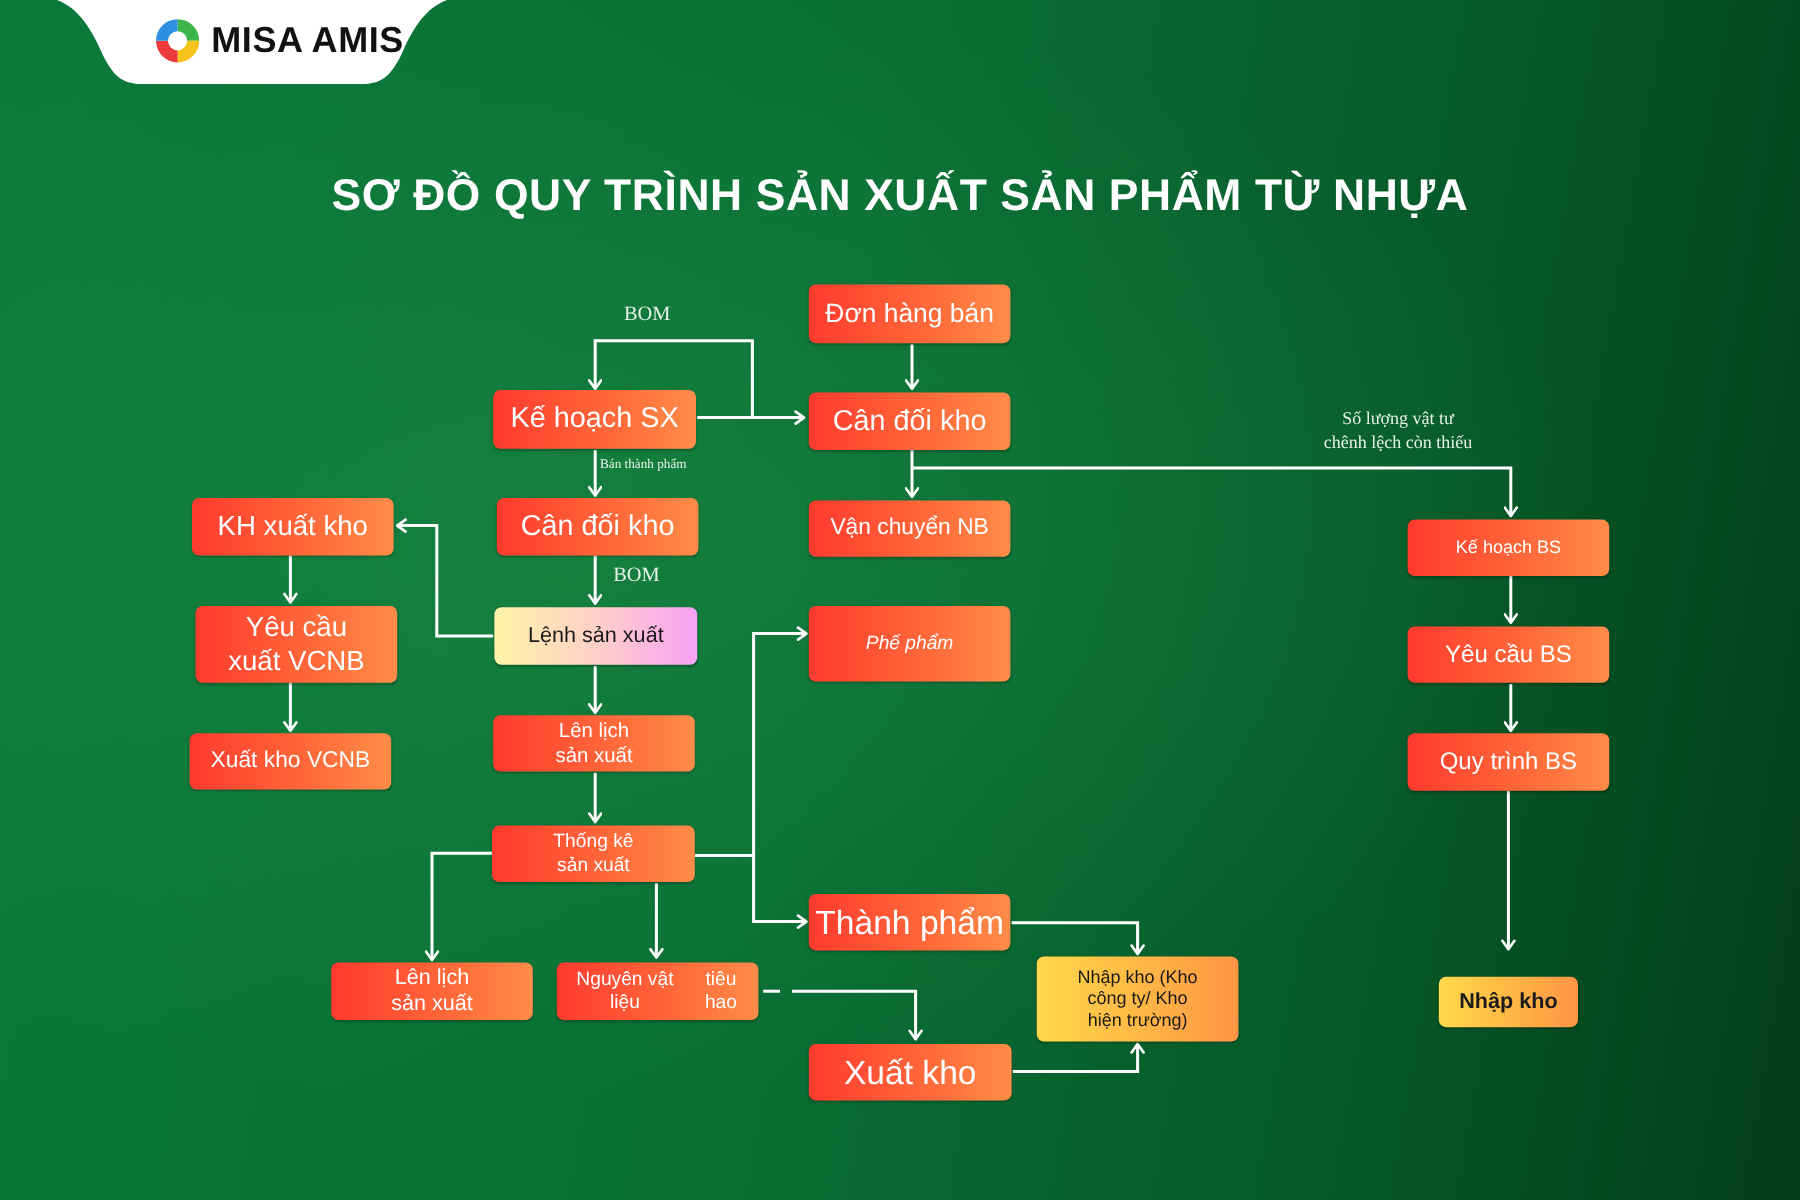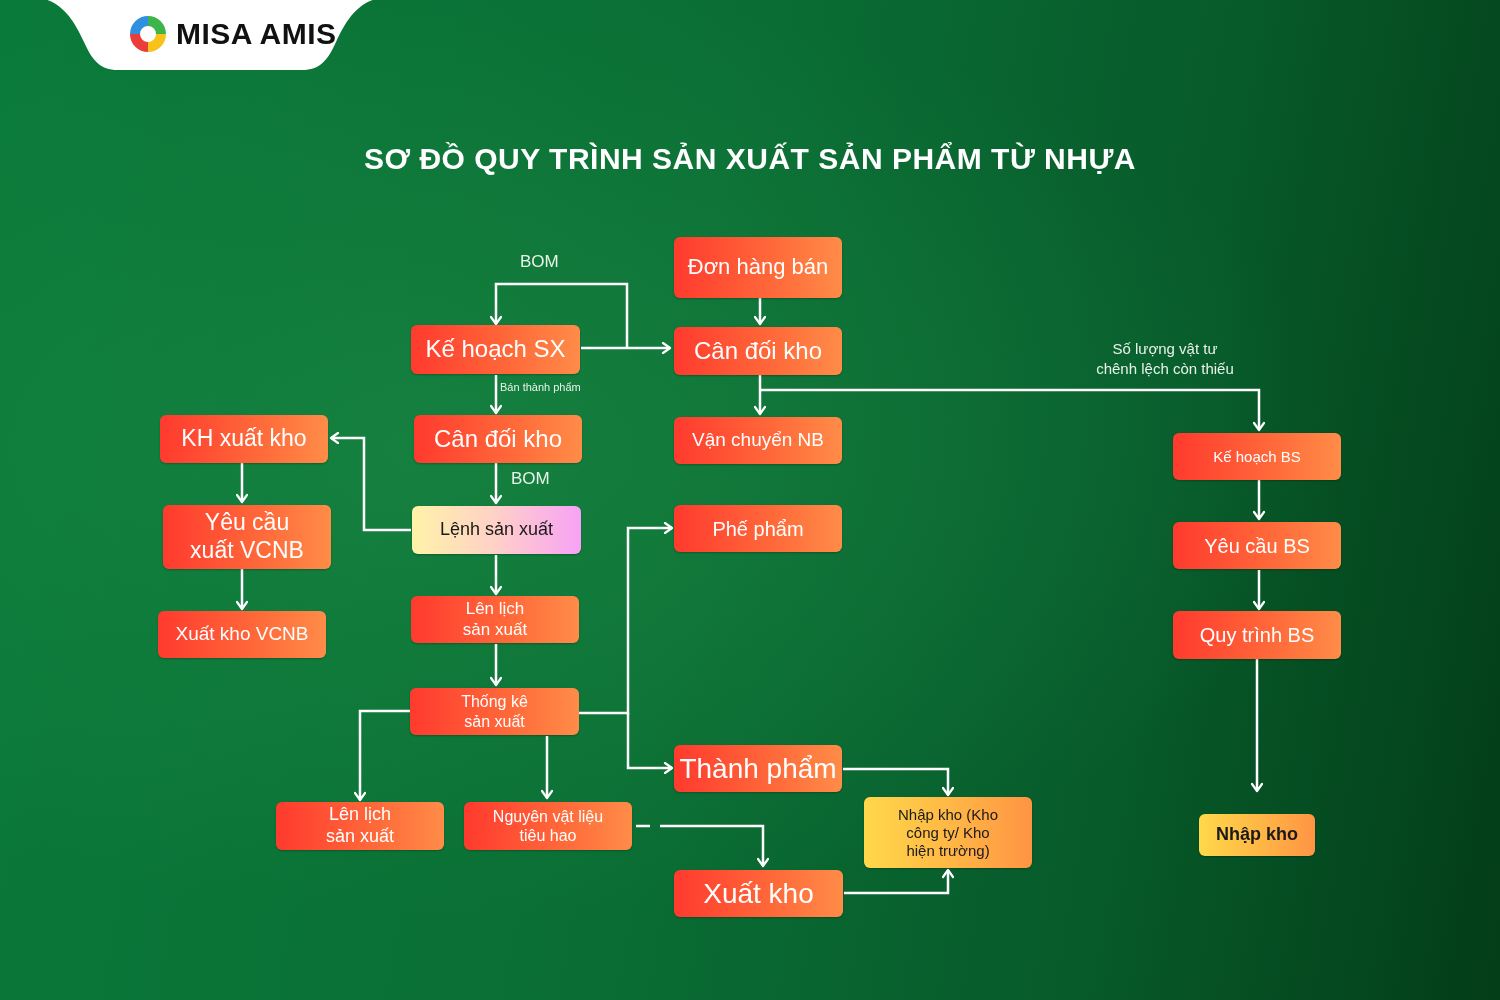--- a/index.html
+++ b/index.html
@@ -17,36 +17,36 @@
   .logo {
     position: absolute; left: 88px; top: 14px; height: 44px;
     display: flex; align-items: center; gap: 8px;
   }
   .logo-text {
     font-family: "Liberation Sans", sans-serif; font-weight: bold;
     font-size: 30px; color: #111; letter-spacing: 0.5px;
   }
   .title {
     position: absolute; left: 0; right: 0; top: 142px; text-align: center;
-    color: #fff; font-weight: bold; font-size: 30px; letter-spacing: 0.5px;
+    color: #fff; font-weight: bold; font-size: 37px; letter-spacing: 0.5px;
     font-family: "Liberation Sans", sans-serif;
   }
   svg.connectors { position: absolute; left: 0; top: 0; pointer-events: none; }
   .node {
     position: absolute; border-radius: 6px; color: #fff;
     display: flex; align-items: center; justify-content: center; text-align: center;
     background: linear-gradient(90deg, #ff3a2e 0%, #ff6a3a 60%, #ff8c48 100%);
     box-shadow: 0 1px 2px rgba(0,0,0,0.25);
     line-height: 1.2; box-sizing: border-box; padding: 0 4px;
     font-family: "Liberation Sans", sans-serif;
   }
   .node.yellow { background: linear-gradient(90deg, #ffd84a 0%, #ffb545 55%, #ff9444 100%); color: #1a1a1a; }
   .node.pastel { background: linear-gradient(90deg, #fff3a8 0%, #ffd0c8 50%, #f7a2f5 100%); color: #1a1a1a; }
   .lbl {
-    position: absolute; color: #e8f3ea; font-family: Liberation Sans, sans-serif;
+    position: absolute; color: #e8f3ea; font-family: Liberation Serif, serif;
     text-align: center; line-height: 1.35;
   }
 </style>
 </head>
 <body>
 
 <div class="logo-tab">
   <svg class="tab-shape" width="340" height="76" viewBox="0 0 340 76">
     <path d="M0 0 H340 C318 4 306 22 296 44 C288 62 280 72 262 72 H78 C60 72 52 62 44 44 C34 22 22 4 0 0 Z" fill="#ffffff"></path>
   </svg>
@@ -118,52 +118,52 @@
 </svg>
 
 <div class="lbl" style="left:520px; top:251px; font-size:17px;">BOM</div>
 <div class="lbl" style="left:500px; top:380px; font-size:11px;">Bán thành phẩm</div>
 <div class="lbl" style="left:511px; top:468px; font-size:17px;">BOM</div>
 <div class="lbl" style="left:1060px; top:339px; width:210px; font-size:15px;">
   <div>Số lượng vật tư</div>
   <div>chênh lệch còn thiếu</div>
 </div>
 
-<div class="node" style="left:674px; top:237px; width:168px; height:61px; font-size:22px;">Đơn hàng bán</div>
+<div class="node" style="left:674px; top:237px; width:168px; height:49px; font-size:22px;">Đơn hàng bán</div>
 <div class="node" style="left:411px; top:325px; width:169px; height:49px; font-size:24px;">Kế hoạch SX</div>
 <div class="node" style="left:674px; top:327px; width:168px; height:48px; font-size:24px;">Cân đối kho</div>
 <div class="node" style="left:674px; top:417px; width:168px; height:47px; font-size:19px;">Vận chuyển NB</div>
 <div class="node" style="left:160px; top:415px; width:168px; height:48px; font-size:23px;">KH xuất kho</div>
 <div class="node" style="left:414px; top:415px; width:168px; height:48px; font-size:24px;">Cân đối kho</div>
 
 <div class="node" style="left:163px; top:505px; width:168px; height:64px; font-size:23px; flex-direction:column;">
   <span>Yêu cầu</span>
   <span>xuất VCNB</span>
 </div>
 <div class="node pastel" style="left:412px; top:506px; width:169px; height:48px; font-size:18px;">Lệnh sản xuất</div>
-<div class="node" style="left:674px; top:505px; width:168px; height:47px; font-size:20px;">Phế phẩm</div>
+<div class="node" style="left:674px; top:505px; width:168px; height:63px; font-size:16px;font-style:italic;">Phế phẩm</div>
 
 <div class="node" style="left:158px; top:611px; width:168px; height:47px; font-size:19px;">Xuất kho VCNB</div>
 <div class="node" style="left:411px; top:596px; width:168px; height:47px; font-size:17px; flex-direction:column;">
   <span>Lên lịch</span>
   <span>sản xuất</span>
 </div>
 
 <div class="node" style="left:410px; top:688px; width:169px; height:47px; font-size:16px; flex-direction:column;">
   <span>Thống kê</span>
   <span>sản xuất</span>
 </div>
 
 <div class="node" style="left:674px; top:745px; width:168px; height:47px; font-size:28px;">Thành phẩm</div>
 
 <div class="node" style="left:276px; top:802px; width:168px; height:48px; font-size:18px; flex-direction:column;">
   <span>Lên lịch</span>
   <span>sản xuất</span>
 </div>
-<div class="node" style="left:464px; top:802px; width:168px; height:48px; font-size:16px; flex-direction:column;">
+<div class="node" style="left:464px; top:802px; width:168px; height:48px; font-size:16px; flex-direction:row;">
   <span>Nguyên vật liệu</span>
   <span>tiêu hao</span>
 </div>
 <div class="node yellow" style="left:864px; top:797px; width:168px; height:71px; font-size:15px; flex-direction:column;">
   <span>Nhập kho (Kho</span>
   <span>công ty/ Kho</span>
   <span>hiện trường)</span>
 </div>
 <div class="node" style="left:674px; top:870px; width:169px; height:47px; font-size:28px;">Xuất kho</div>
 

